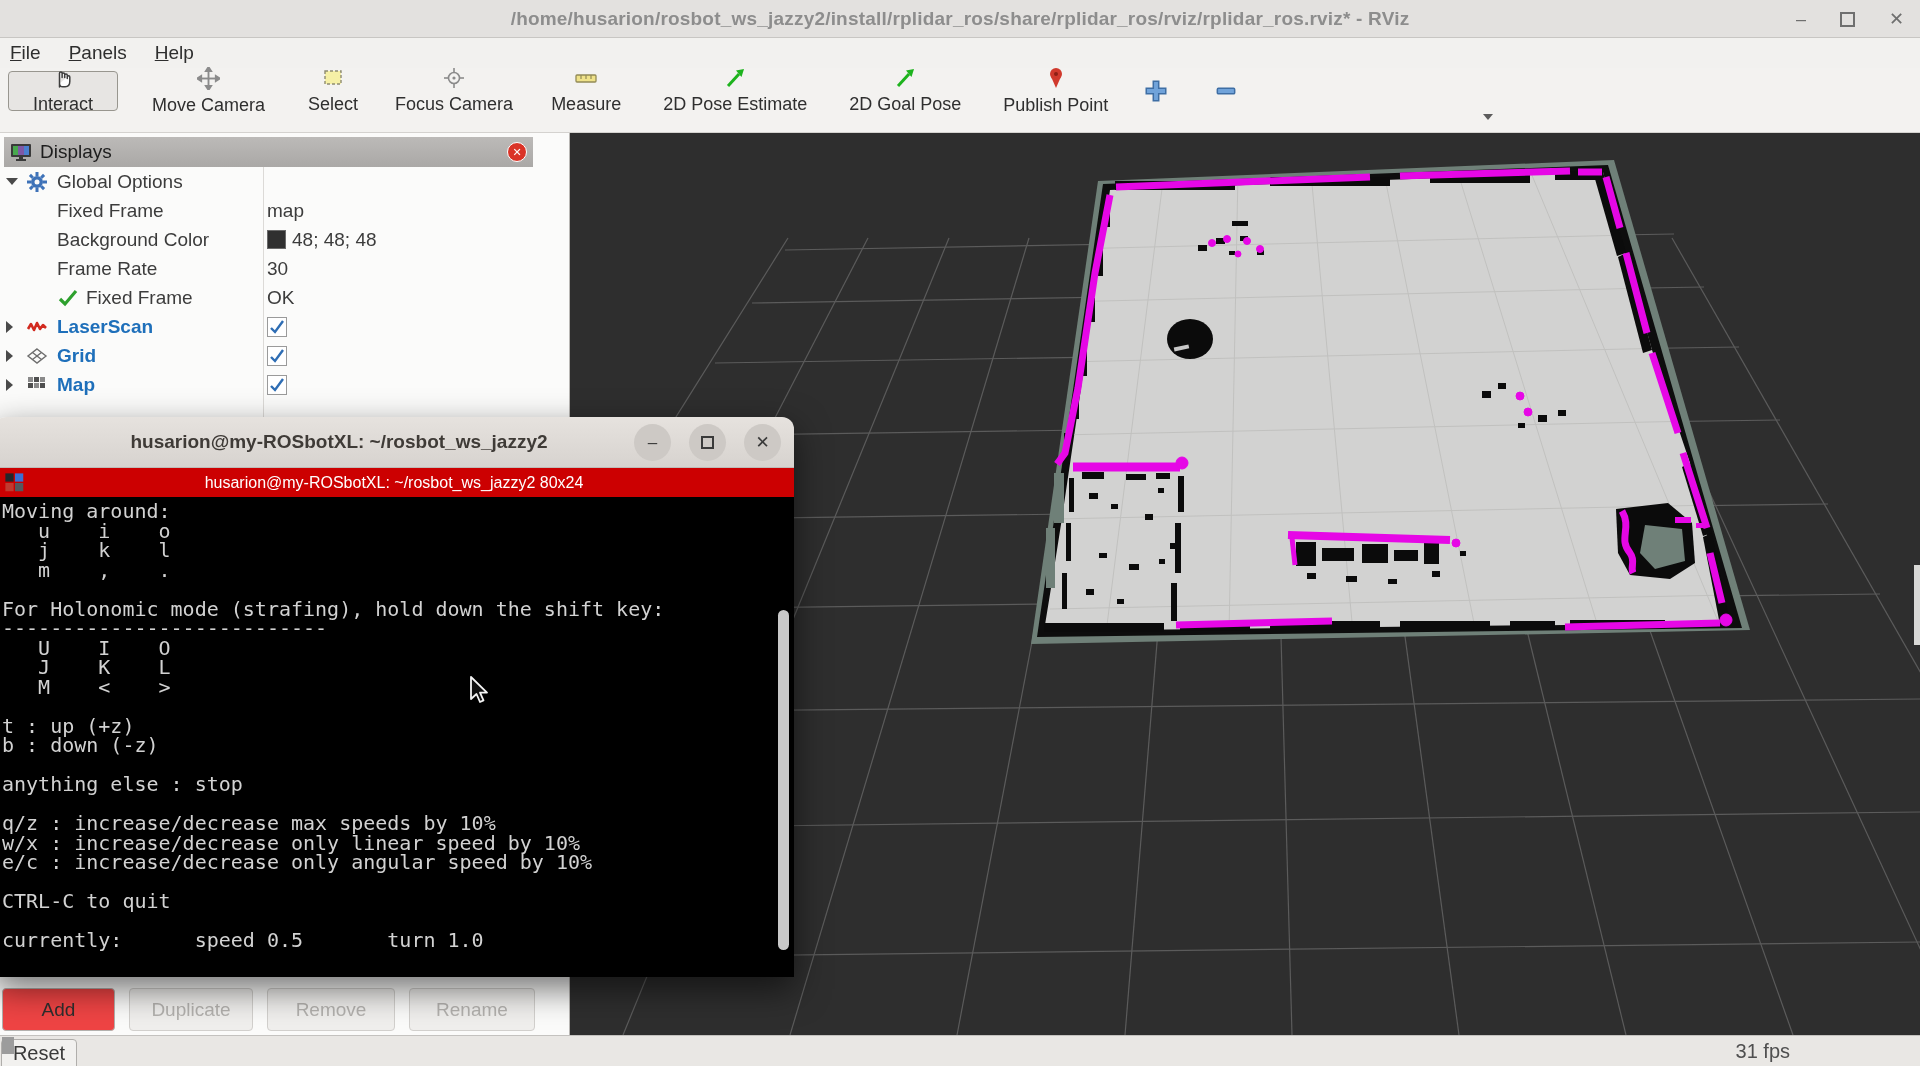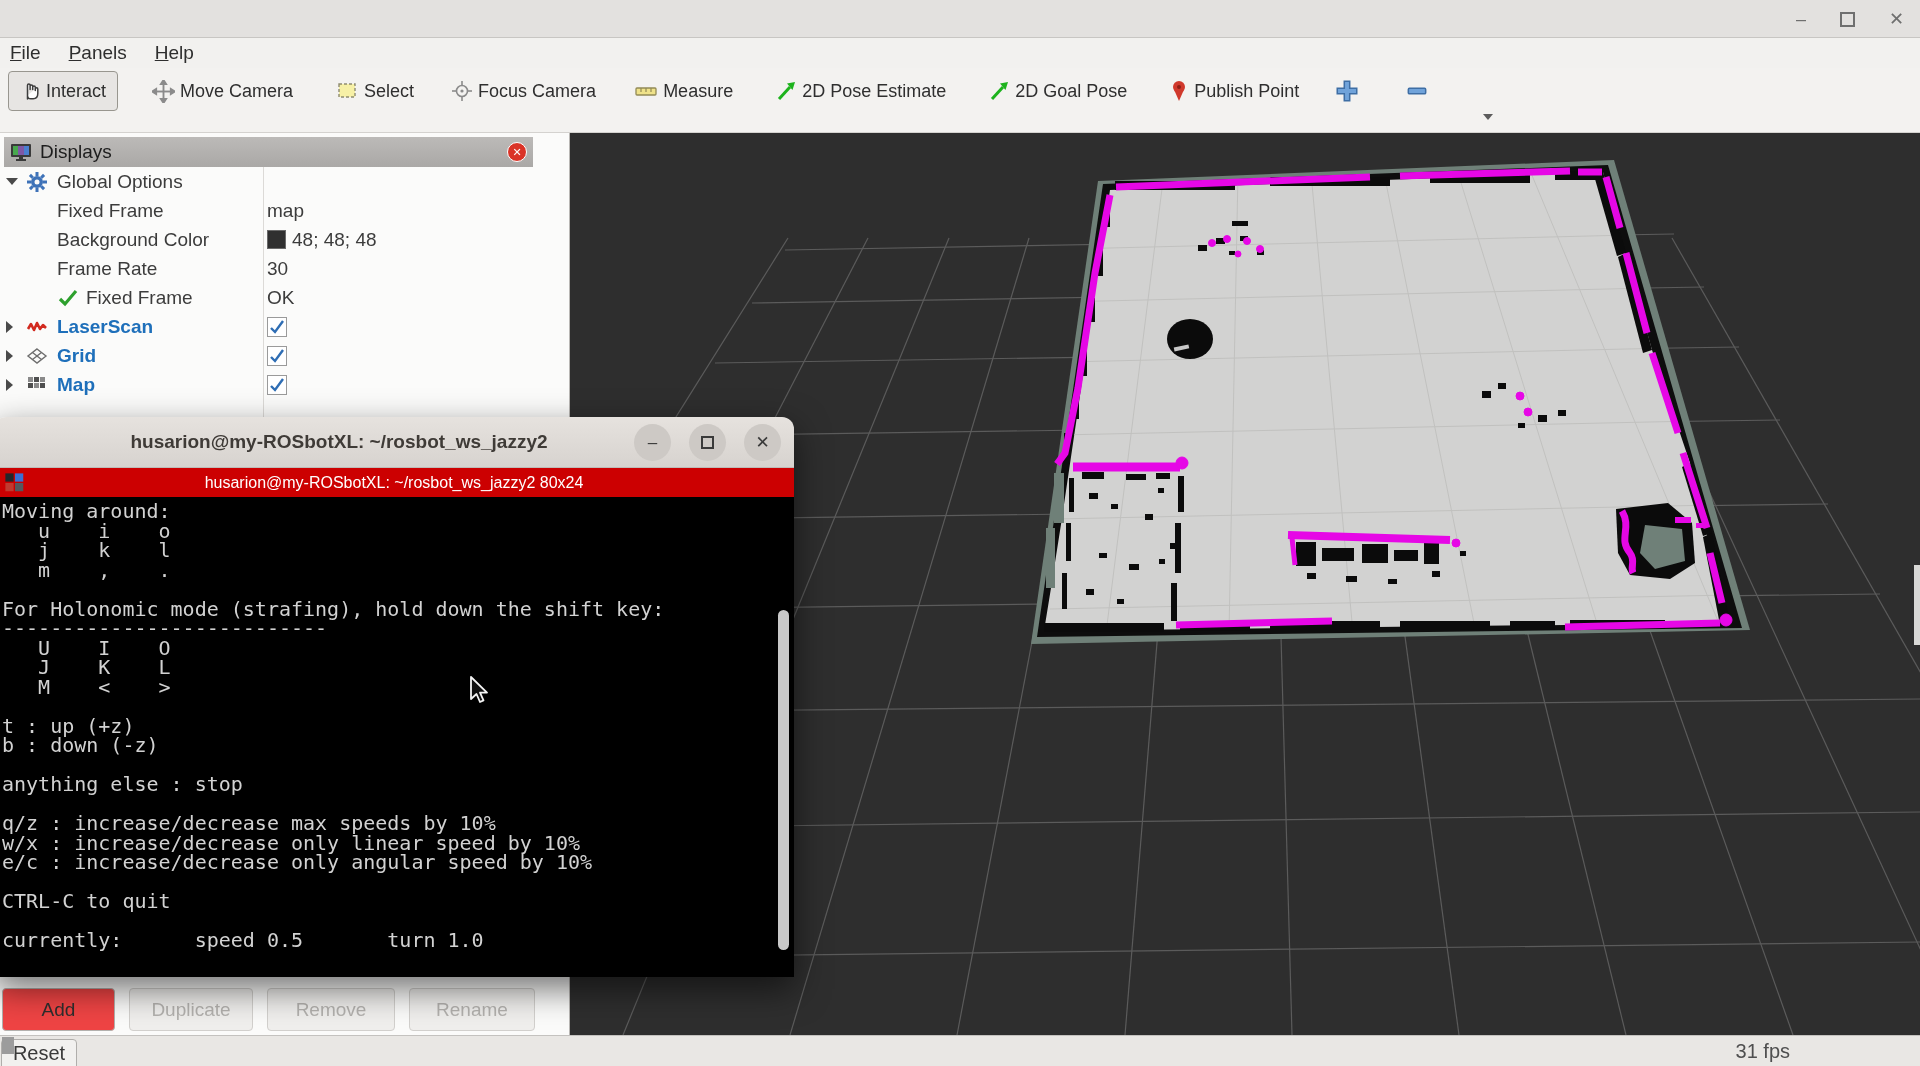--- a/index.html
+++ b/index.html
@@ -19,21 +19,21 @@
   
   #menubar { position:absolute; left:0; top:38px; width:1920px; height:30px;
              background:#f2f1ef; display:flex; align-items:center; padding-left:10px; gap:28px; }
   .menu-item { display:inline-block; font-size:19px; color:#2e2e2e; }
   .menu-item::first-letter { text-decoration:underline; }
 
   
   #toolbar { position:absolute; left:0; top:68px; width:1920px; height:65px;
              background:#f3f2f0; border-bottom:1px solid #d4d2cf; }
   .tool-row { position:absolute; left:0; top:2px; height:42px; display:flex; align-items:center; }
-  .tool { display:flex; align-items:center; gap:5px; font-size:18px; color:#2f2f2f; white-space:nowrap; }
+  .tool { display:flex; align-items:center; gap:5px; font-size:18px; color:#2f2f2f; white-space:nowrap;flex-direction:column; }
   #btn-interact { margin-left:8px; width:110px; height:40px; background:#e7e5e3;
                   border:1px solid #98968f; border-radius:4px; display:flex; align-items:center;
                   justify-content:center; gap:4px; }
   .tool svg { flex:0 0 auto; }
 
   
   #main { position:absolute; left:0; top:133px; width:1920px; height:902px; }
 
   
   #panel { position:absolute; left:0; top:0; width:570px; height:902px; background:#fbfbfa;
@@ -101,20 +101,21 @@
   #term-scroll { position:absolute; right:5px; top:193px; width:11px; height:340px; background:#c9c9c9;
                  border-radius:6px; }
   #term-cursor { position:absolute; left:8px; top:540px; width:12px; height:17px; background:#9c9c9c; }
 
   #mouse-cursor { position:absolute; left:467px; top:675px; z-index:20; }
 </style>
 </head>
 <body>
 
 <div id="titlebar">
+  <span class="title">/home/husarion/rosbot_ws_jazzy2/install/rplidar_ros/share/rplidar_ros/rviz/rplidar_ros.rviz* - RViz</span>
   <div class="winctl">
     <span>–</span>
     <span class="ctl-max"></span>
     <span>✕</span>
   </div>
 </div>
 
 <div id="menubar">
   <span class="menu-item">File</span>
   <span class="menu-item">Panels</span>

